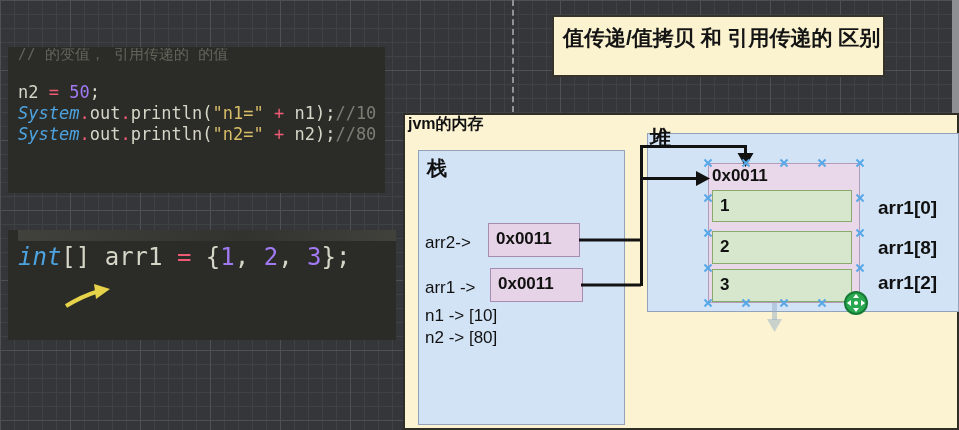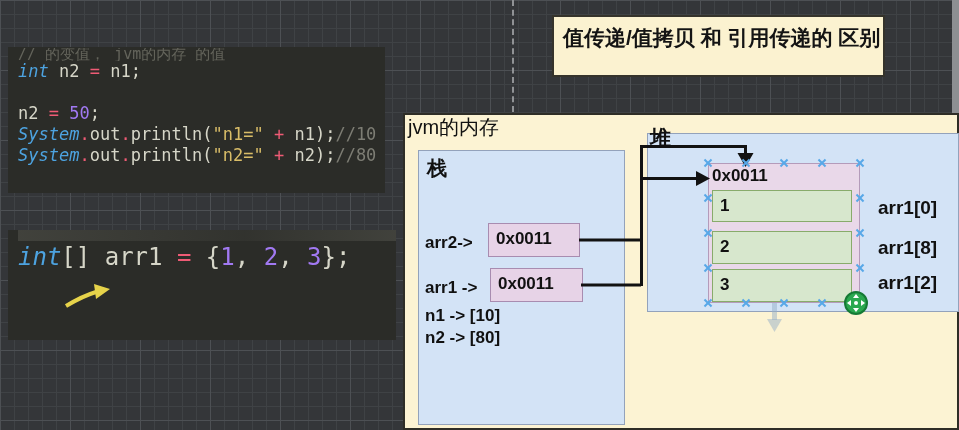--- a/index.html
+++ b/index.html
@@ -27,26 +27,26 @@
   .tk-pl{color:#d6d6c8;}
   .tk-op{color:#ef5b75;}
   .tk-num{color:#a179f2;}
   .tk-str{color:#d9bd68;}
   .tk-cm{color:#7d7d74;}
 
   
   #title-box{left:552px;top:15px;width:333px;height:62px;background:#fbf2d0;border:2px solid #35332b;
     font-weight:bold;font-size:21px;color:#141414;padding:7px 0 0 9px;}
   #jvm-panel{left:403px;top:113px;width:556px;height:317px;background:#fcf3d3;border:2px solid #2e2d26;}
-  #jvm-label{left:408px;top:114px;font-weight:normal;font-size:20px;color:#111;}
+  #jvm-label{left:408px;top:114px;font-weight:bold;font-size:16px;color:#111;}
 
   .bluebox{background:#d3e3f6;border:1px solid #93a2bb;}
   #stack-box{left:418px;top:150px;width:207px;height:275px;}
   #stack-label{left:8px;top:4px;font-weight:bold;font-size:20px;color:#111;}
-  .stk-text{position:absolute;font-weight:bold;font-size:17px;color:#111;white-space:nowrap;}
+  .stk-text{position:absolute;font-weight:normal;font-size:17px;color:#111;white-space:nowrap;}
   .pinkbox{position:absolute;background:#e7d3e7;border:1px solid #a88cb0;font-weight:bold;font-size:17px;color:#111;
     padding:5px 0 0 7px;box-sizing:border-box;}
 
   #heap-box{left:647px;top:133px;width:312px;height:179px;}
   #heap-label{left:650px;top:124px;font-weight:bold;font-size:21px;color:#111;z-index:6;}
 
   #array-box{left:708px;top:163px;width:152px;height:140px;background:#e9d8e9;border:1px solid #b49bba;}
   #array-addr{left:712px;top:166px;font-weight:bold;font-size:17px;color:#111;}
   .cell{position:absolute;left:712px;width:140px;background:#d7e7cd;border:1px solid #88ab6b;
     font-weight:bold;font-size:17px;color:#111;padding:5px 0 0 7px;box-sizing:border-box;}
@@ -74,23 +74,22 @@
 </style>
 </head>
 <body>
 
 <div id="canvas">
 
   <div class="abs" id="dashed-line"></div>
   <div class="abs" id="edge-strip"></div>
 
   <div class="abs codebox" id="code1">
-    <div class="faded-line">//      的变值，  jvm的内存      的值</div>
+    <div class="faded-line">//      的变值，  引用传递的      的值</div>
     <div>
-        <div class="cl"><span class="tk-kw">int</span><span class="tk-pl"> n2 </span><span class="tk-op">=</span><span class="tk-pl"> n1;</span></div>
         <div class="cl">&nbsp;</div>
         <div class="cl"><span class="tk-pl">n2 </span><span class="tk-op">=</span><span class="tk-pl"> </span><span class="tk-num">50</span><span class="tk-pl">;</span></div>
         <div class="cl"><span class="tk-kw">System</span><span class="tk-op">.</span><span class="tk-pl">out</span><span class="tk-op">.</span><span class="tk-pl">println(</span><span class="tk-str">"n1="</span><span class="tk-pl"> </span><span class="tk-op">+</span><span class="tk-pl"> n1);</span><span class="tk-cm">//10</span></div>
         <div class="cl"><span class="tk-kw">System</span><span class="tk-op">.</span><span class="tk-pl">out</span><span class="tk-op">.</span><span class="tk-pl">println(</span><span class="tk-str">"n2="</span><span class="tk-pl"> </span><span class="tk-op">+</span><span class="tk-pl"> n2);</span><span class="tk-cm">//80</span></div>
       </div>
   </div>
 
   <div class="abs codebox" id="code2">
     <div class="faded-strip"></div>
     <div>

